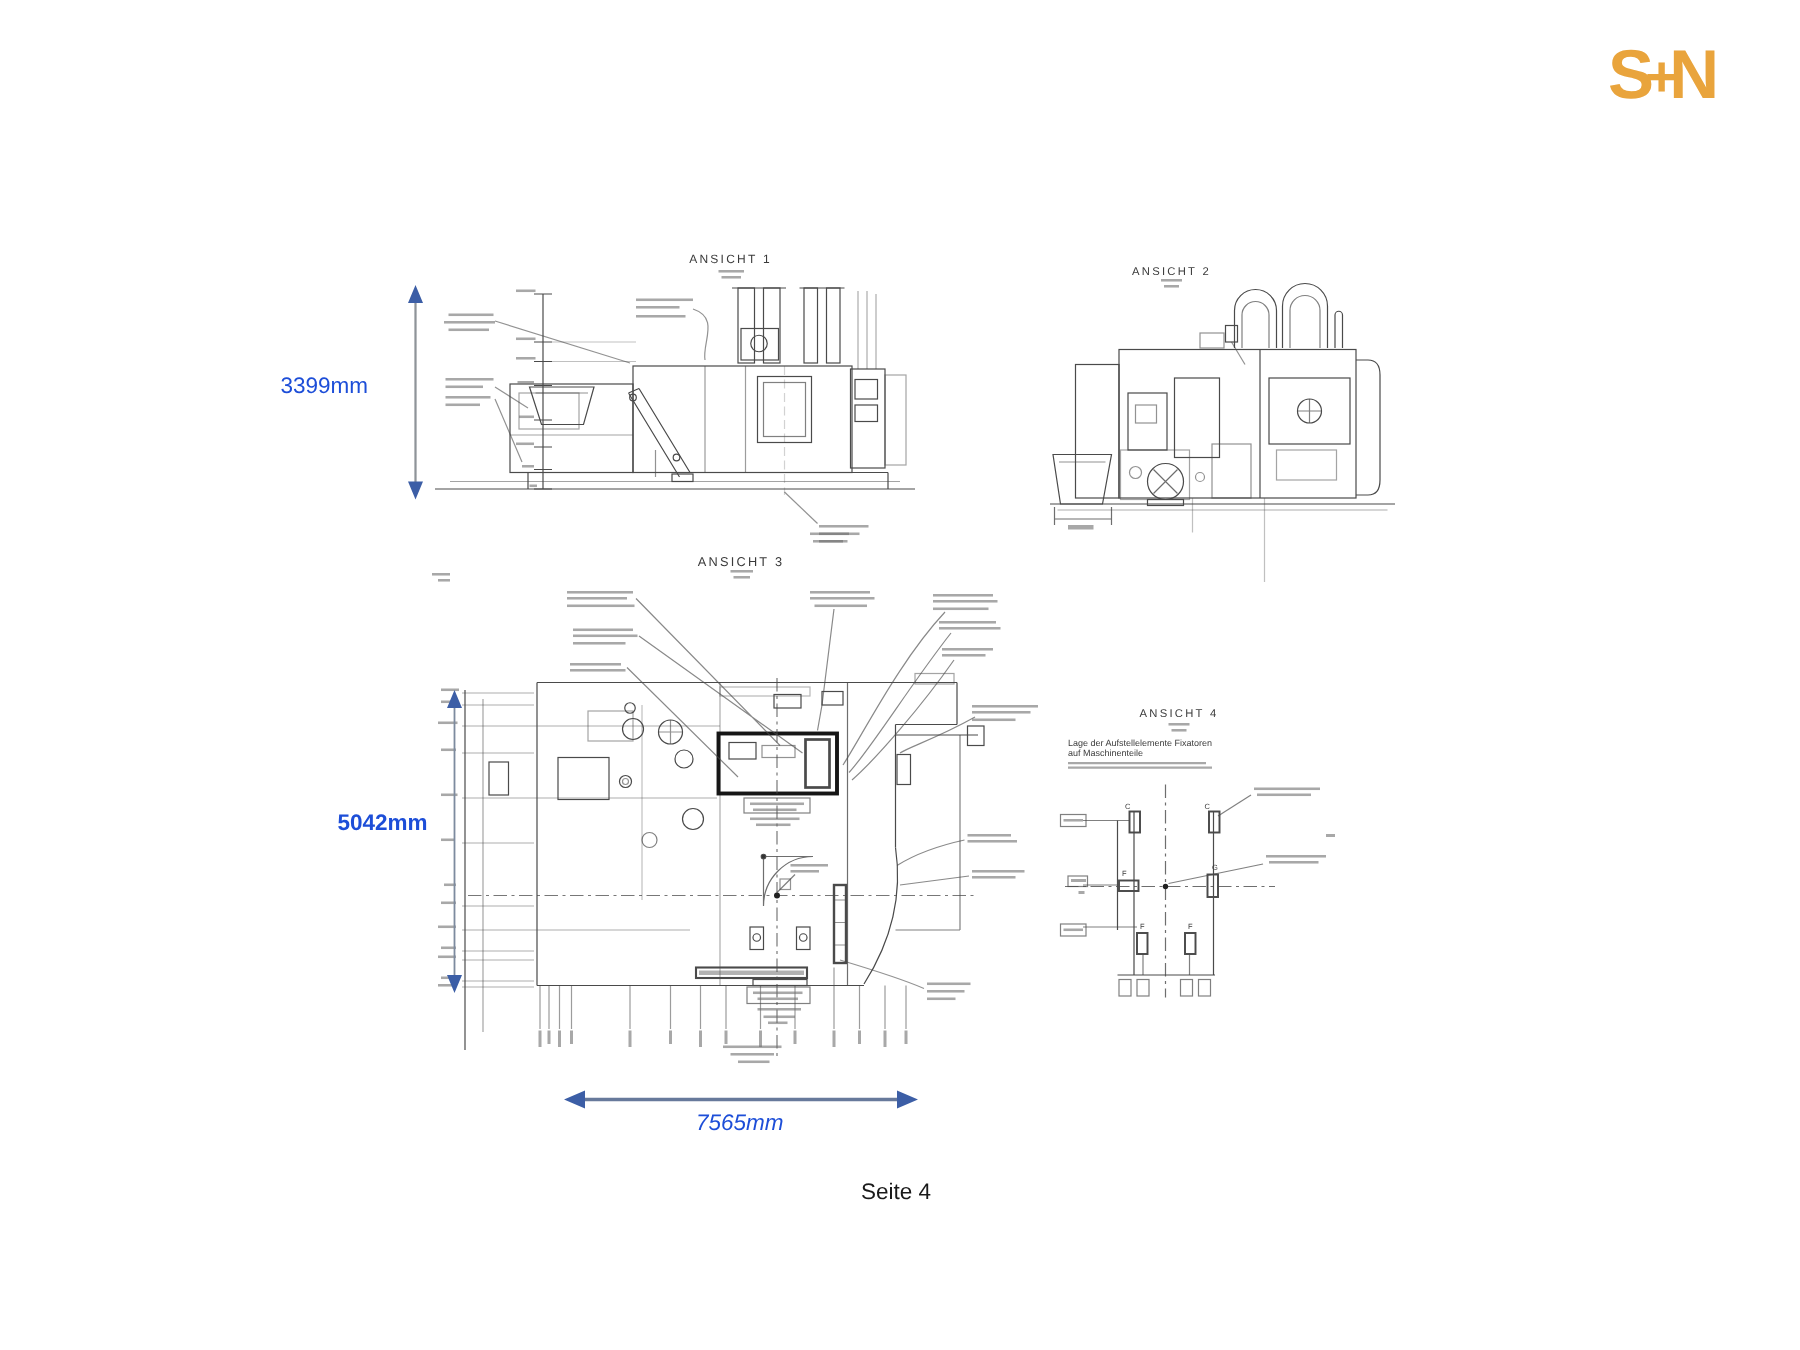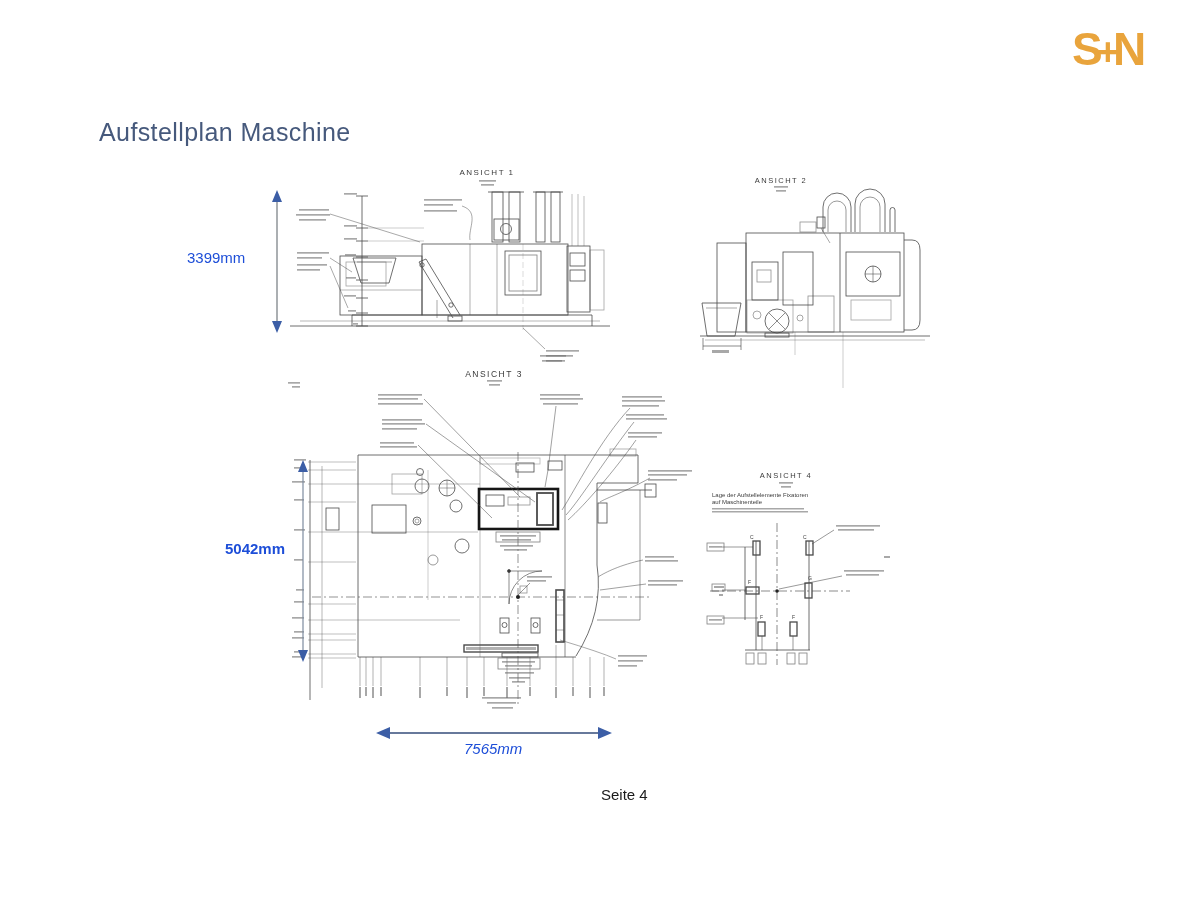--- a/index.html
+++ b/index.html
@@ -5,37 +5,36 @@
   html,body{margin:0;padding:0;background:#ffffff;}
   .slide{position:relative;width:1200px;height:900px;background:#ffffff;overflow:hidden;
          font-family:"Liberation Sans",sans-serif;}
   .logo{position:absolute;top:26px;left:1072px;display:flex;align-items:center;
         color:#e9a43c;font-weight:700;line-height:1;}
   .logo .ch{font-size:46px;letter-spacing:-1px;}
   .logo .plus{font-size:38px;margin:0 -5px;padding-top:6px;}
   .title{position:absolute;left:99px;top:118px;margin:0;font-size:25px;font-weight:400;
          color:#46597c;letter-spacing:.4px;}
   .dim-label{position:absolute;font-size:15px;color:#1d4ed8;white-space:nowrap;}
-  .page-num{position:absolute;left:601px;top:786px;font-size:15px;color:#1a1a1a;}
+  .page-num{position:absolute;left:574px;top:786px;font-size:15px;color:#1a1a1a;}
   svg.drawing{position:absolute;left:0;top:0;pointer-events:none;}
   .vlab{fill:#3a3a3a;letter-spacing:1.5px;}
   .microtext{fill:#3d3d3d;}
 </style>
 </head>
 <body>
 
 <div class="slide">
 
   <div class="logo">
     <span class="ch">S</span>
     <span class="ch plus">+</span>
     <span class="ch">N</span>
   </div>
 
-  <h1 class="title">Aufstellplan Maschine</h1>
 
   <div class="dim-label" style="left:187px;top:249px;">3399mm</div>
   <div class="dim-label" style="left:225px;top:540px;font-weight:bold;">5042mm</div>
   <div class="dim-label" style="left:464px;top:740px;font-style:italic;">7565mm</div>
 
   <div class="page-num">Seite 4</div>
 
   <svg class="drawing" width="1200" height="900" viewBox="0 0 1200 900">
 
     <g id="g1" stroke="#4a4a4a" stroke-width="0.8" fill="none">

